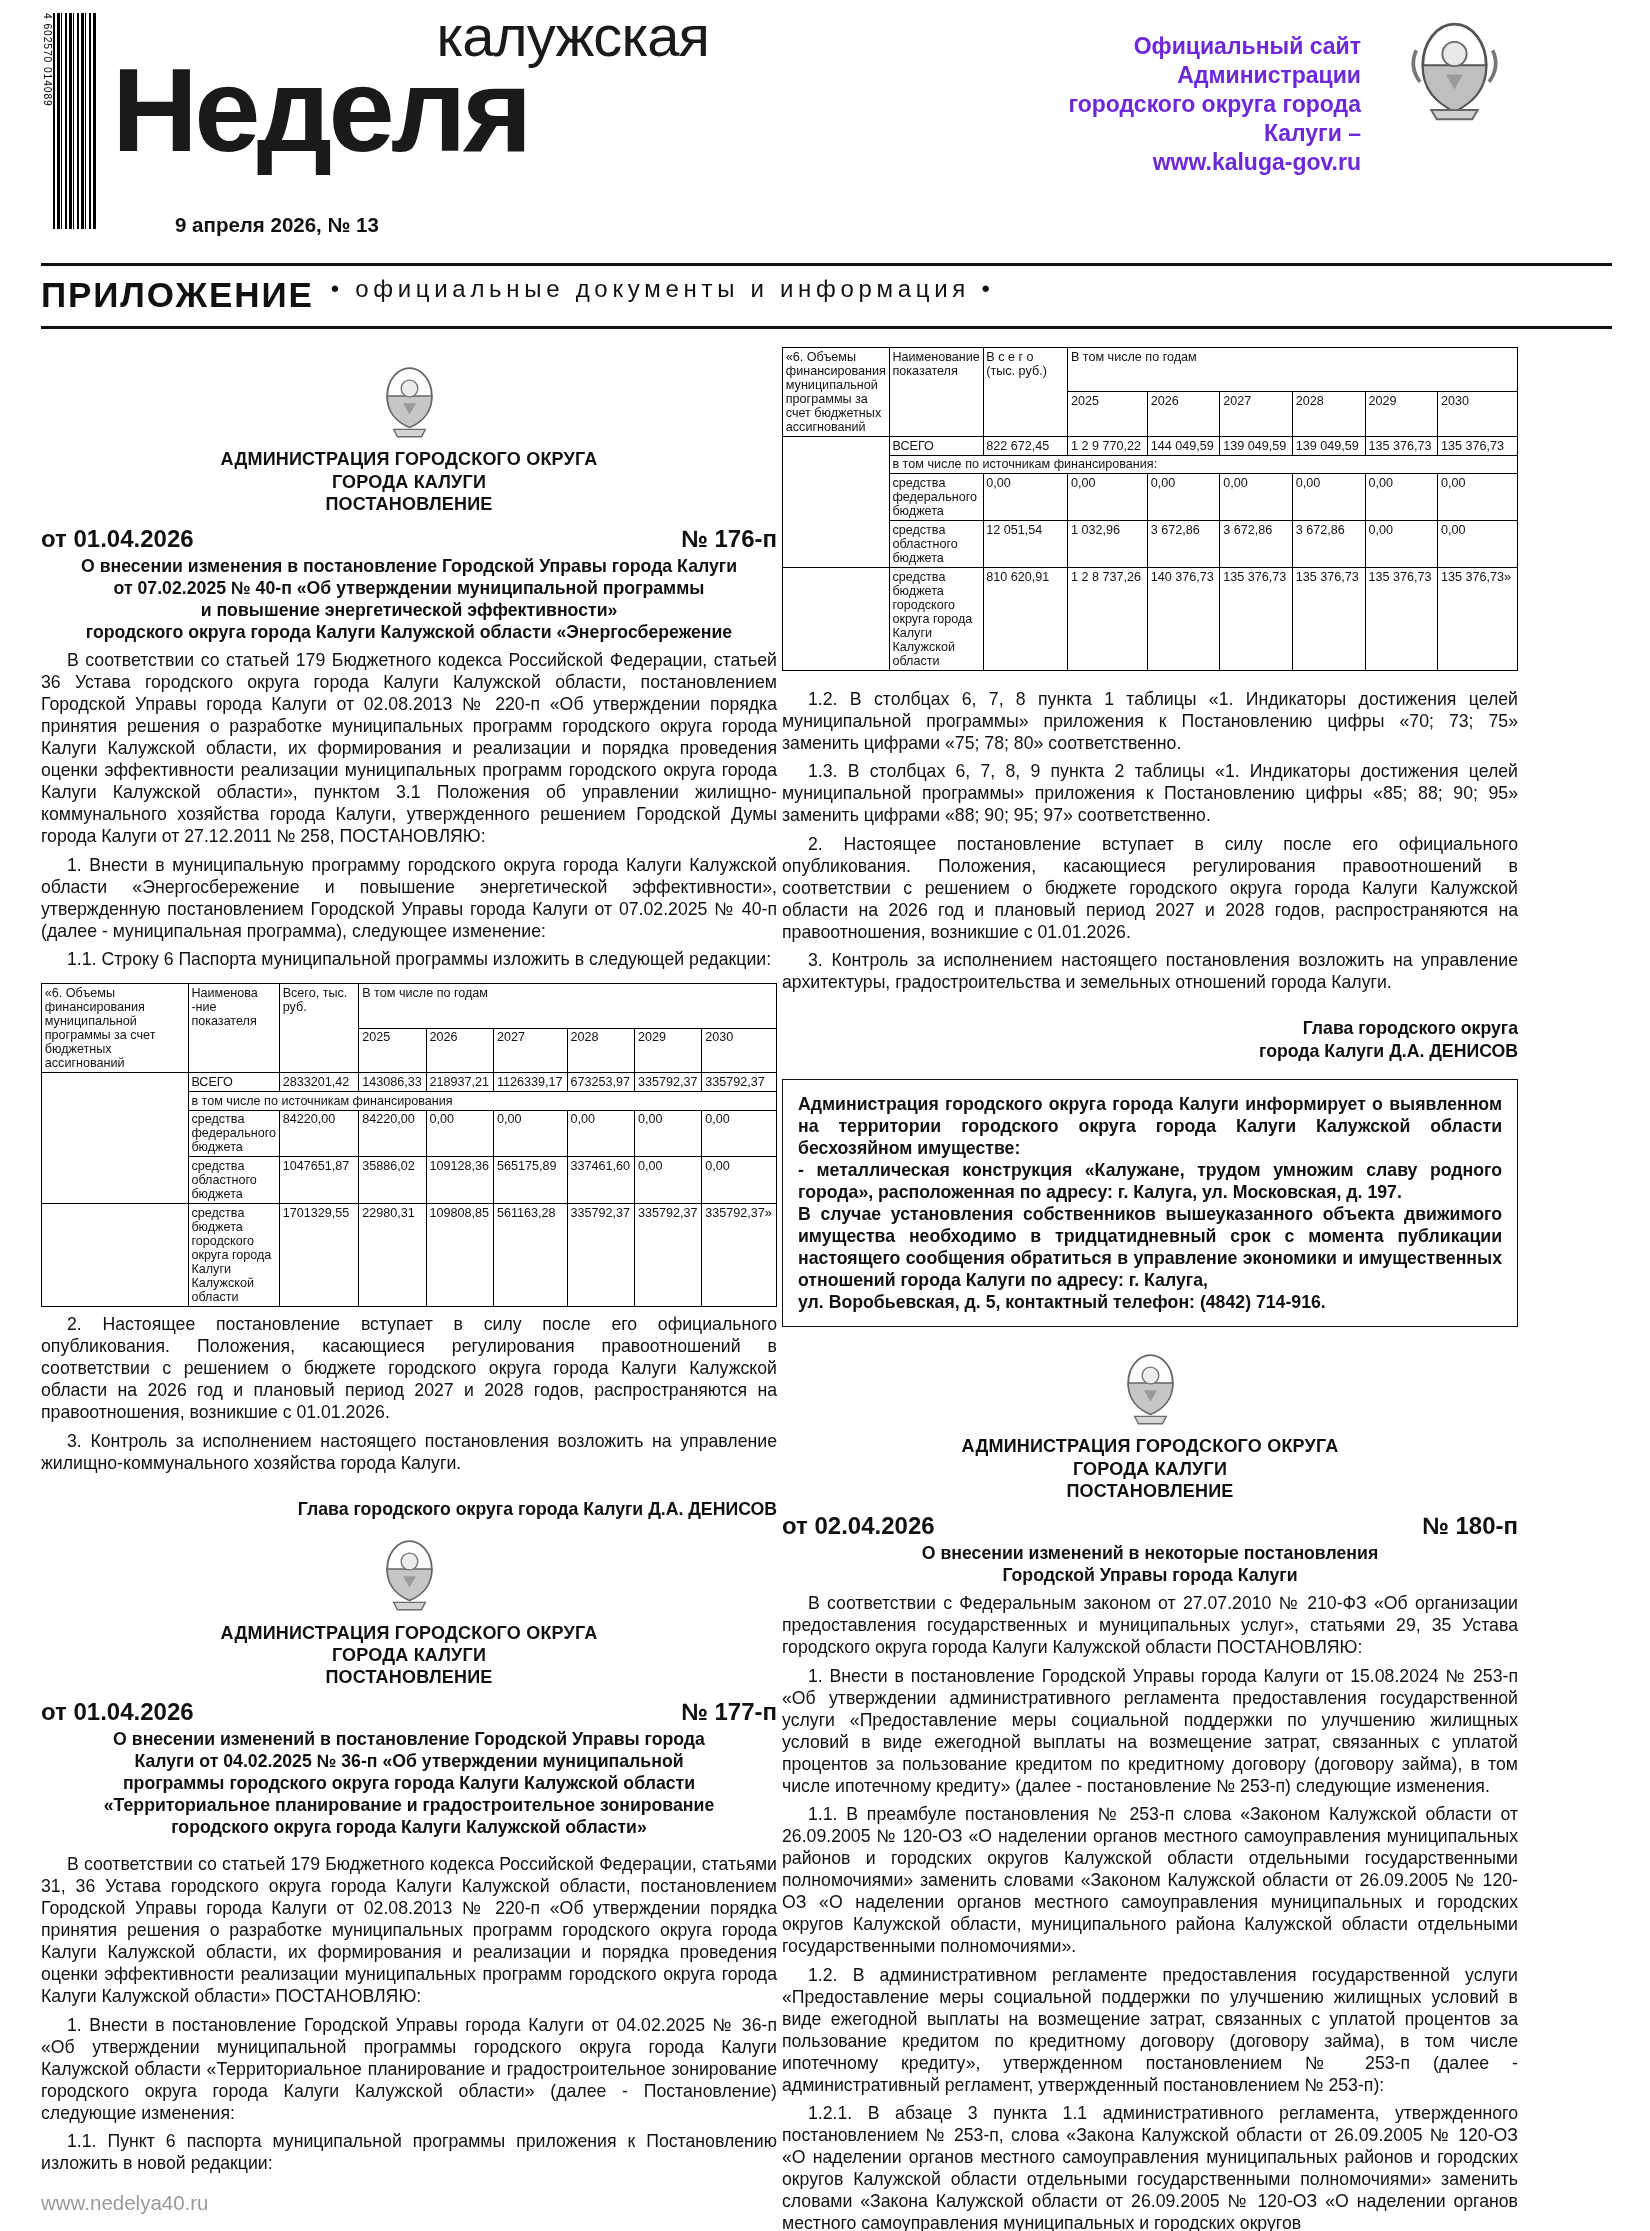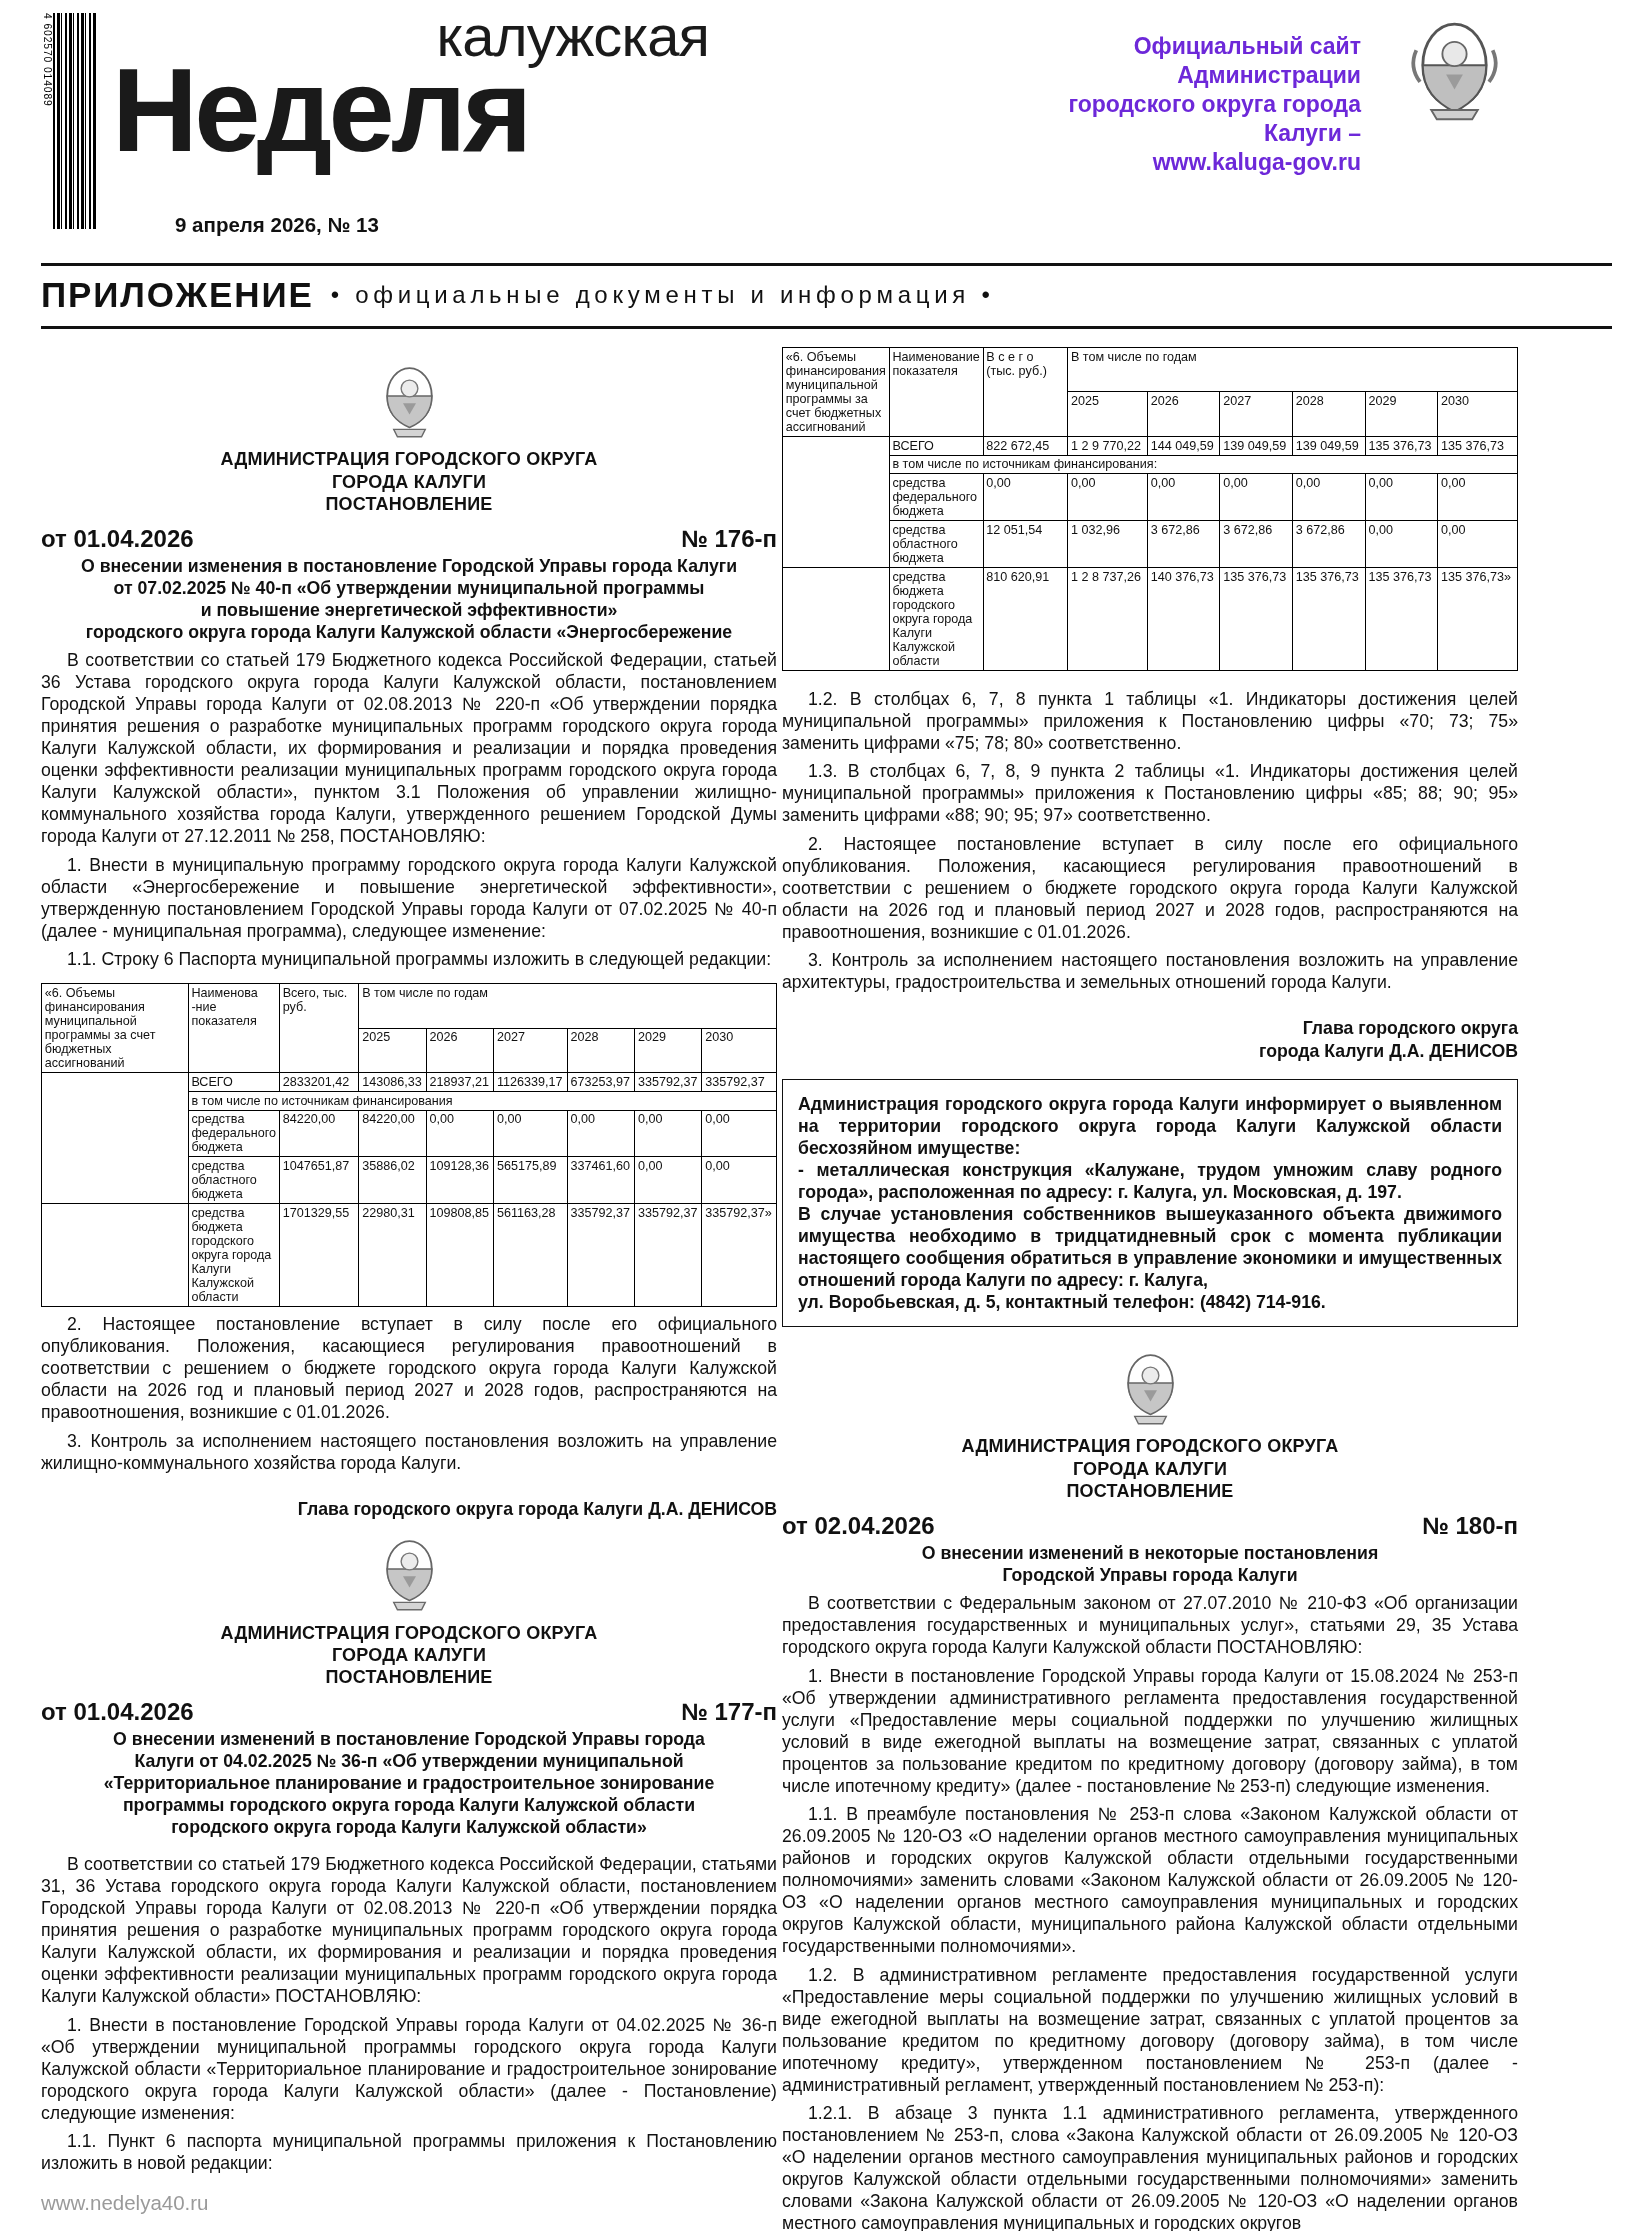--- a/index.html
+++ b/index.html
@@ -54,21 +54,21 @@
   }
 
   
   .crest svg { display:block; }
 
   
   .appbar {
     position:absolute; left:41px; top:263px; width:1571px;
     border-top:3.7px solid #111; border-bottom:3.7px solid #111;
     padding:9.3px 0 11.2px 0;
-    display:flex; align-items:center; gap:17px;
+    display:flex; gap:17px;
   }
   .appbar .t1 { font-size:35px; font-weight:bold; letter-spacing:1.9px; }
   .appbar .t2 { font-size:24px; letter-spacing:4.7px; font-weight:normal; }
 
   
   .cols { position:absolute; top:347px; left:41px; width:1571px; }
   .col { width:736px; position:absolute; top:0; }
   .col.left { left:0; }
   .col.right { left:741px; }
 
@@ -281,22 +281,22 @@
       </div>
 
       <div class="docline">
         <span>от 01.04.2026</span>
         <span>№ 177-п</span>
       </div>
 
       <div class="doctitle">
         <div>О внесении изменений в постановление Городской Управы города</div>
         <div>Калуги от 04.02.2025 № 36-п  «Об утверждении муниципальной</div>
+        <div>программы городского округа города Калуги Калужской области</div>
         <div>«Территориальное планирование и градостроительное зонирование</div>
-        <div>программы городского округа города Калуги Калужской области</div>
         <div>городского округа города Калуги Калужской области»</div>
       </div>
 
       <p class="body" style="margin-top:15px">В соответствии со статьей 179 Бюджетного кодекса Российской Федерации, статьями 31, 36 Устава городского округа города Калуги Калужской области, постановлением Городской Управы города Калуги от 02.08.2013 № 220-п «Об утверждении порядка принятия решения о разработке муниципальных программ городского округа города Калуги Калужской области, их формирования и реализации и порядка проведения оценки эффективности реализации муниципальных программ городского округа города Калуги Калужской области» ПОСТАНОВЛЯЮ:</p>
       <p class="body">1. Внести в постановление Городской Управы города Калуги от 04.02.2025 № 36-п «Об утверждении муниципальной программы городского округа города Калуги Калужской области «Территориальное планирование и градостроительное зонирование городского округа города Калуги Калужской области» (далее - Постановление) следующие изменения:</p>
       <p class="body">1.1. Пункт 6 паспорта муниципальной программы приложения к Постановлению изложить в новой редакции:</p>
 
     </div>
 
     <div class="col right">

